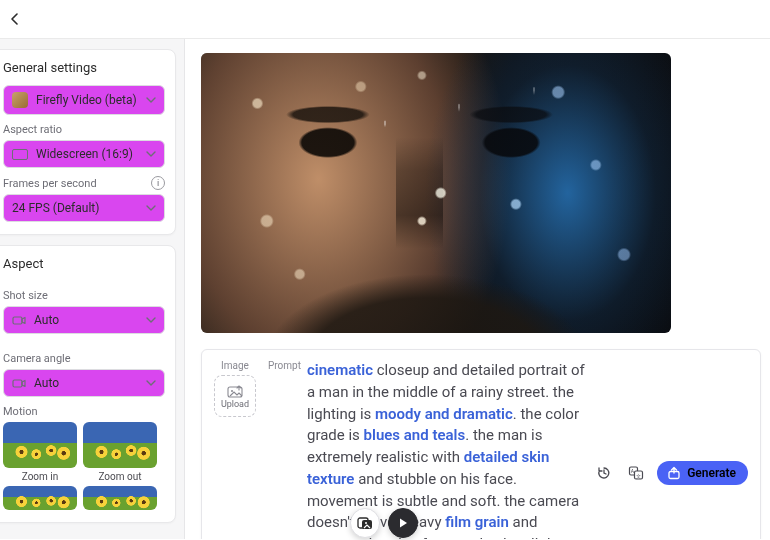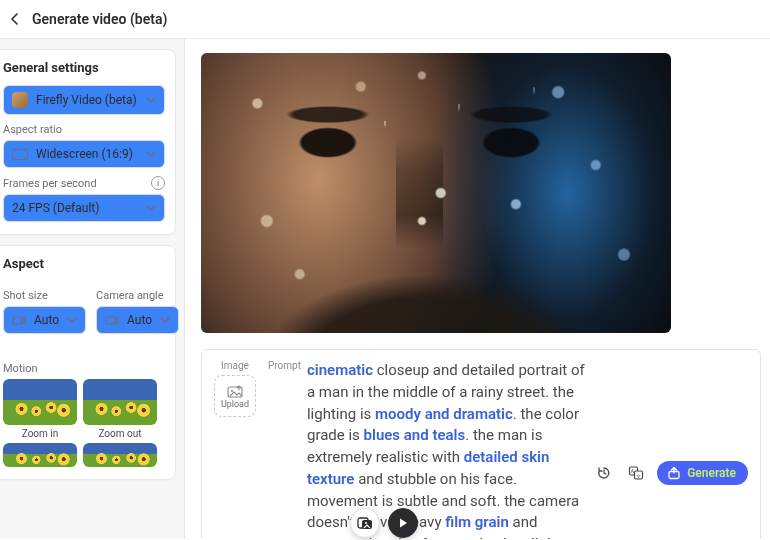--- a/index.html
+++ b/index.html
@@ -41,21 +41,21 @@
     background: #fff;
     border: 1px solid #e8e8ea;
     border-radius: 8px;
     margin: 10px 8px 0 0;
     padding: 10px 10px 12px 10px;
     box-shadow: 0 1px 2px rgba(0,0,0,0.03);
   }
   .panel-left { margin-left: -8px; }
   .panel-title {
     font-size: 13px;
-    font-weight: 700;
+    font-weight: 400;
     margin-bottom: 10px;
   }
   .field-label {
     font-size: 11px;
     color: #6e6e76;
     margin: 8px 0 4px;
     display: flex;
     align-items: center;
     justify-content: space-between;
   }
@@ -67,39 +67,39 @@
     align-items: center; justify-content: center;
     font-size: 9px; color: #6e6e76;
   }
   .select {
     display: flex;
     align-items: center;
     gap: 8px;
     border: 1px solid #dcdce0;
     border-radius: 6px;
     padding: 6px 8px;
-    background: #3b82f6;
+    background: #d946ef;
     cursor: pointer;
     font-size: 12px;
     color: #2c2c2c;
     position: relative;
   }
   .select .chev {
     margin-left: auto;
   }
   .model-chip {
     width: 16px; height: 16px; border-radius: 4px;
     background: linear-gradient(135deg,#c7a26b,#9a6c32);
     flex-shrink: 0;
   }
   .aspect-chip {
     width: 16px; height: 11px; border: 1.5px solid #6e6e76; border-radius: 2px;
     flex-shrink: 0;
   }
-  .camera-selects { display: flex; flex-direction: row; gap: 10px; }
+  .camera-selects { display: flex; flex-direction: column; gap: 10px; }
   .camera-row .select { width: 100%; }
   .motion-thumbs {
     display: flex; gap: 6px; flex-wrap: wrap; margin-top: 4px; align-items: flex-end;
   }
   .motion-thumb {
     width: 74px;
     display: flex; flex-direction: column; align-items: center;
     gap: 3px;
     cursor: pointer;
   }
@@ -233,21 +233,21 @@
   }
   .icon-btn {
     width: 22px; height: 22px;
     display: flex; align-items: center; justify-content: center;
     border-radius: 6px;
     cursor: pointer;
     color: #4a4a52;
   }
   .gen-btn {
     background: #4a62f5;
-    color: #bef264;
+    color: #000000;
     border-radius: 16px;
     padding: 5px 12px 5px 10px;
     font-size: 12px;
     font-weight: 600;
     display: flex; align-items: center; gap: 6px;
     cursor: pointer;
   }
   .floating-controls {
     position: absolute;
     left: 350px;
@@ -269,21 +269,20 @@
 </style>
 </head>
 <body>
 
 <div class="topbar">
   <div class="back">
     <svg width="12" height="12" viewBox="0 0 12 12">
         <path d="M8 1 L3 6 L8 11" fill="none" stroke="#2c2c2c" stroke-width="1.6" stroke-linecap="round" stroke-linejoin="round"></path>
       </svg>
   </div>
-  <div class="title">Generate video (beta)</div>
 </div>
 
 <div class="main">
 
   <div class="sidebar">
 
     <div class="panel panel-left">
       <div class="panel-title">General settings</div>
 
       <div class="select">
@@ -350,21 +349,21 @@
             <span>Auto</span>
             <span class="chev">
               <svg width="10" height="10" viewBox="0 0 10 10">
                   <path d="M1 3 L5 7 L9 3" fill="none" stroke="#6e6e76" stroke-width="1.4" stroke-linecap="round" stroke-linejoin="round"></path>
                 </svg>
             </span>
           </div>
         </div>
       </div>
 
-      <div class="field-label" style="margin-top:28px">Motion</div>
+      <div class="field-label" style="margin-top:8px">Motion</div>
       <div class="motion-thumbs">
         <div class="motion-thumb">
           <div class="img sunflower"></div>
           <div class="cap">Zoom in</div>
         </div>
         <div class="motion-thumb">
           <div class="img sunflower"></div>
           <div class="cap">Zoom out</div>
         </div>
       </div>

